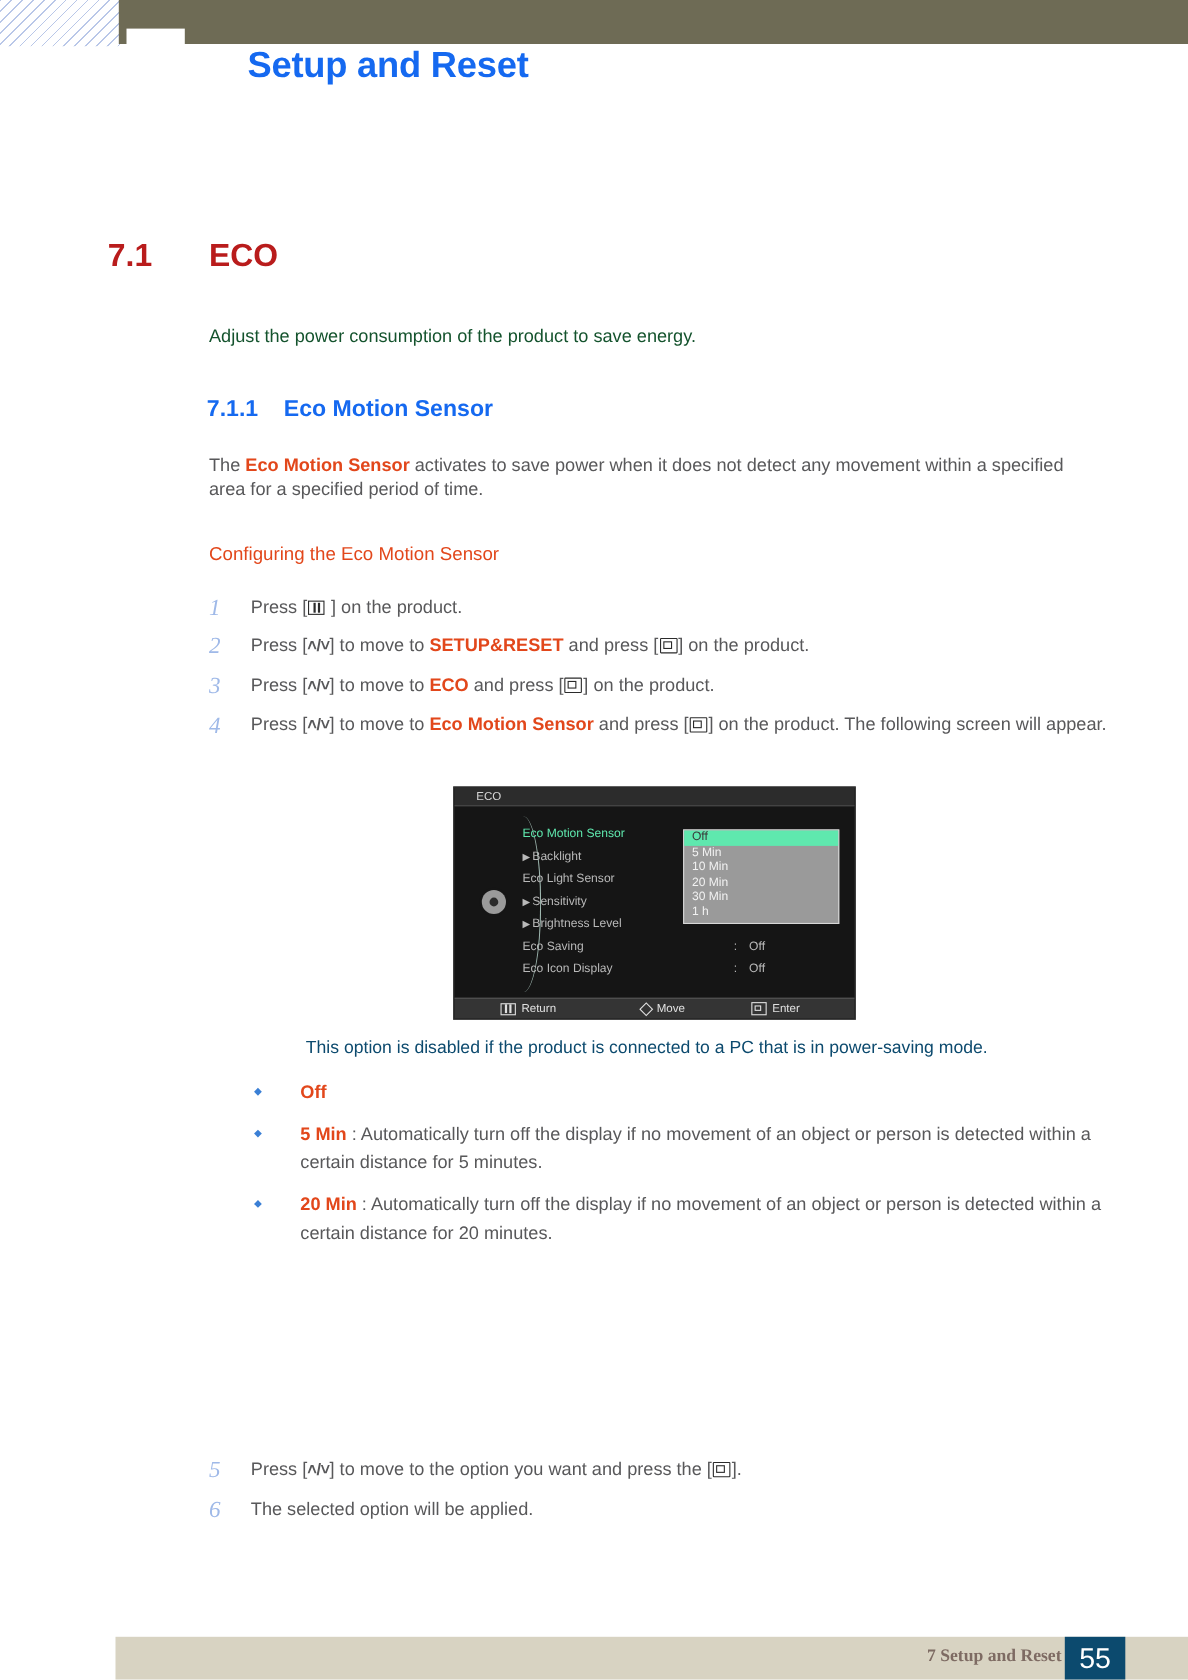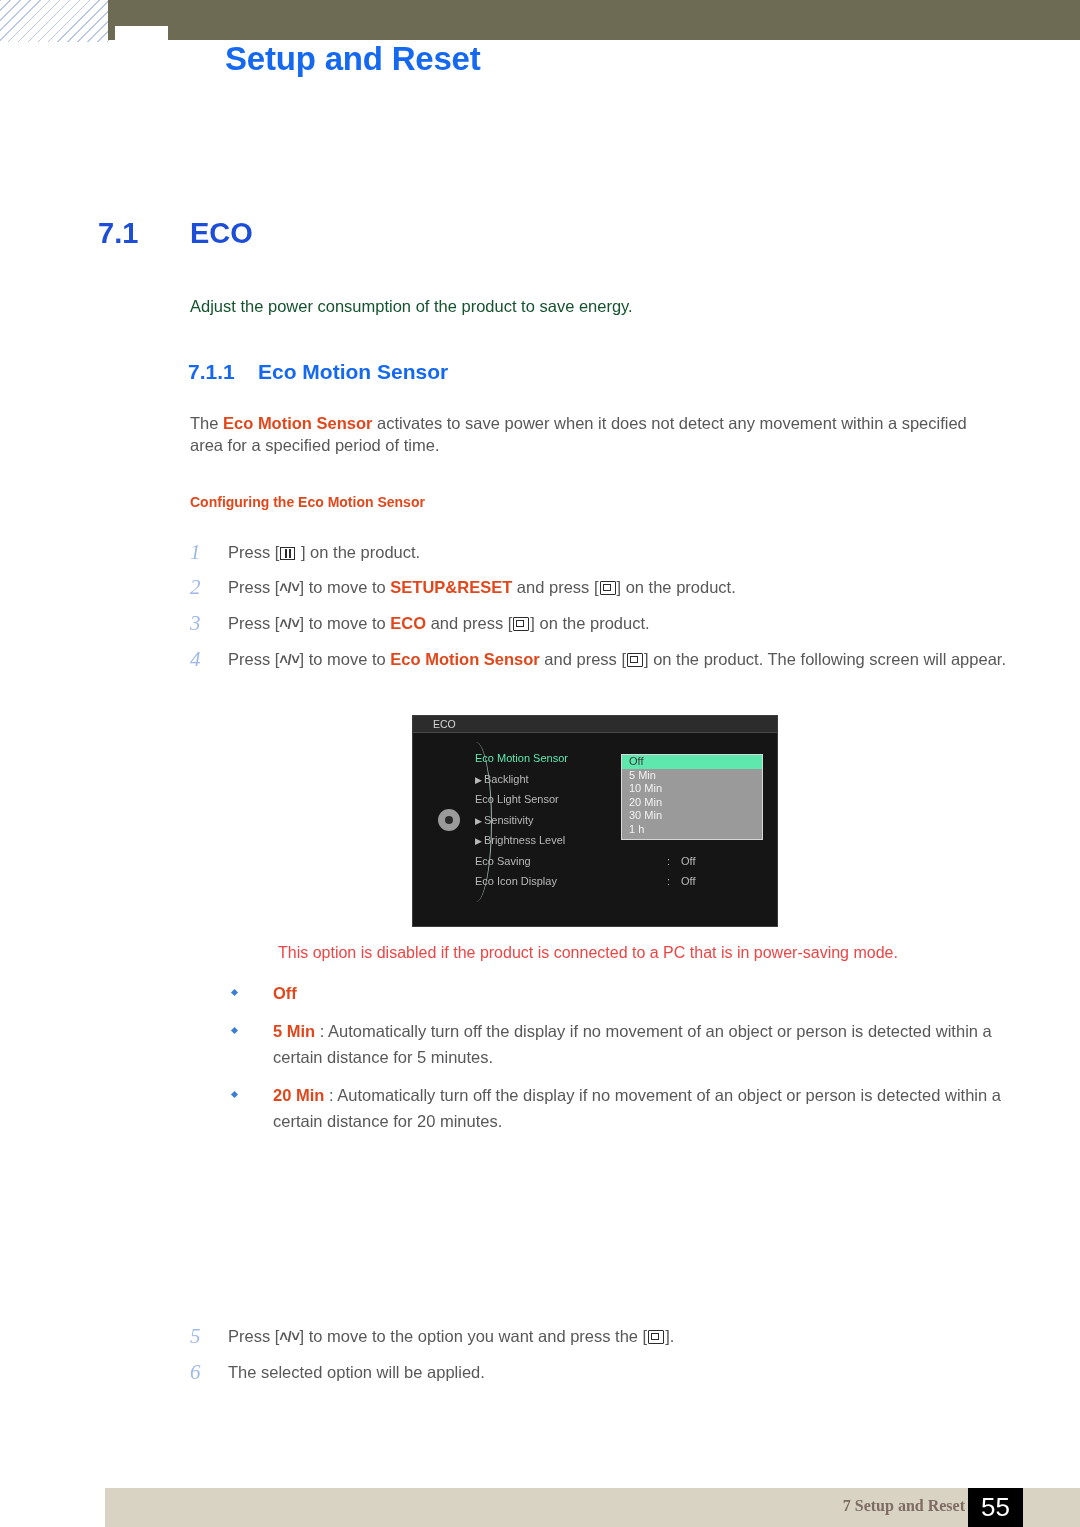--- a/index.html
+++ b/index.html
@@ -46,21 +46,21 @@
     font-weight: bold;
     color: #1569f0;
     letter-spacing: -0.2px;
   }
 
   .h1 {
     position: absolute;
     left: 98px; top: 217px;
     font-size: 29px;
     font-weight: bold;
-    color: #1d4ed8;
+    color: #b91c1c;
     white-space: nowrap;
   }
   .h1 .num { display: inline-block; width: 92px; }
 
   .intro {
     position: absolute;
     left: 190px; top: 297px;
     font-size: 16.5px;
     color: #14532d;
   }
@@ -81,22 +81,22 @@
     width: 810px;
     font-size: 16.5px;
     line-height: 22px;
     color: #58585a;
   }
   .hl { color: #e2471b; font-weight: bold; }
 
   .h3 {
     position: absolute;
     left: 190px; top: 494px;
-    font-size: 14px;
-    font-weight: bold;
+    font-size: 17px;
+    font-weight: normal;
     color: #e2471b;
   }
 
   
   .steps {
     position: absolute;
     left: 190px; top: 538px;
     width: 830px;
   }
   .step {
@@ -295,21 +295,21 @@
     width: 6px; height: 5px;
     border: 1.2px solid #e0e0e0;
     box-sizing: border-box;
   }
 
   
   .note {
     position: absolute;
     left: 278px; top: 944px;
     font-size: 16px;
-    color: #ef4444;
+    color: #0c4a6e;
   }
   .bullets {
     position: absolute;
     left: 228px; top: 980px;
     width: 790px;
   }
   .bl {
     position: relative;
     padding-left: 45px;
     margin-bottom: 11px;
@@ -338,21 +338,21 @@
     right: 115px; top: 1497px;
     font-size: 16px;
     color: #7e6b63;
     font-weight: bold;
     font-family: Liberation Serif, serif;
   }
   .footer-page {
     position: absolute;
     left: 968px; top: 1488px;
     width: 55px; height: 39px;
-    background: #000000;
+    background: #0c4a6e;
     color: #ffffff;
     font-size: 26px;
     display: flex;
     align-items: center;
     justify-content: center;
   }
 </style>
 </head>
 <body>
 
@@ -458,20 +458,34 @@
 
   <div class="osd-dropdown">
     <div class="osd-opt active">Off</div>
     <div class="osd-opt">5 Min</div>
     <div class="osd-opt">10 Min</div>
     <div class="osd-opt">20 Min</div>
     <div class="osd-opt">30 Min</div>
     <div class="osd-opt">1 h</div>
   </div>
 
+  <div class="osd-foot">
+    <div class="fi fi-return">
+      <span class="ico-menu-w"></span>
+      <span>Return</span>
+    </div>
+    <div class="fi fi-move">
+      <span class="ico-diamond"></span>
+      <span>Move</span>
+    </div>
+    <div class="fi fi-enter">
+      <span class="ico-enter-w"></span>
+      <span>Enter</span>
+    </div>
+  </div>
 
 </div>
 
 <div class="note">This option is disabled if the product is connected to a PC that is in power-saving mode.</div>
 
 <div class="bullets">
 
   <div class="bl">
     <span class="dot"></span>
     <span class="term">Off</span><span></span>

